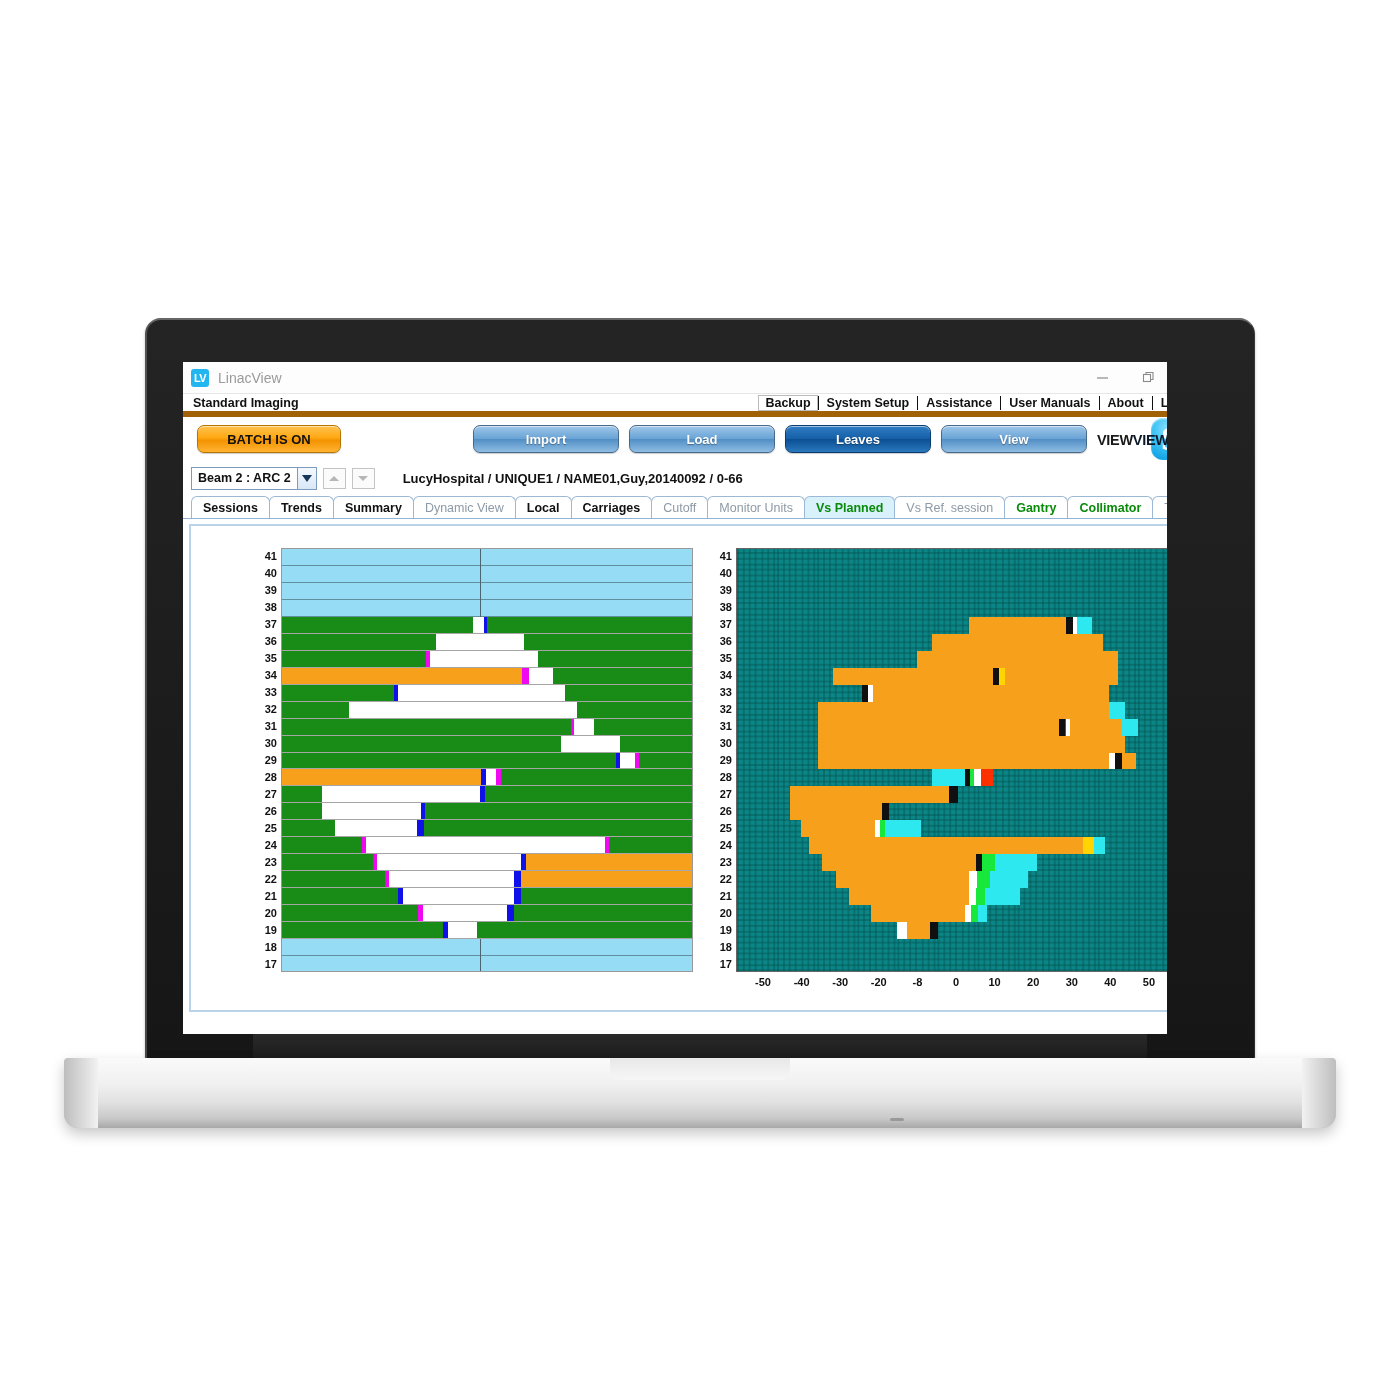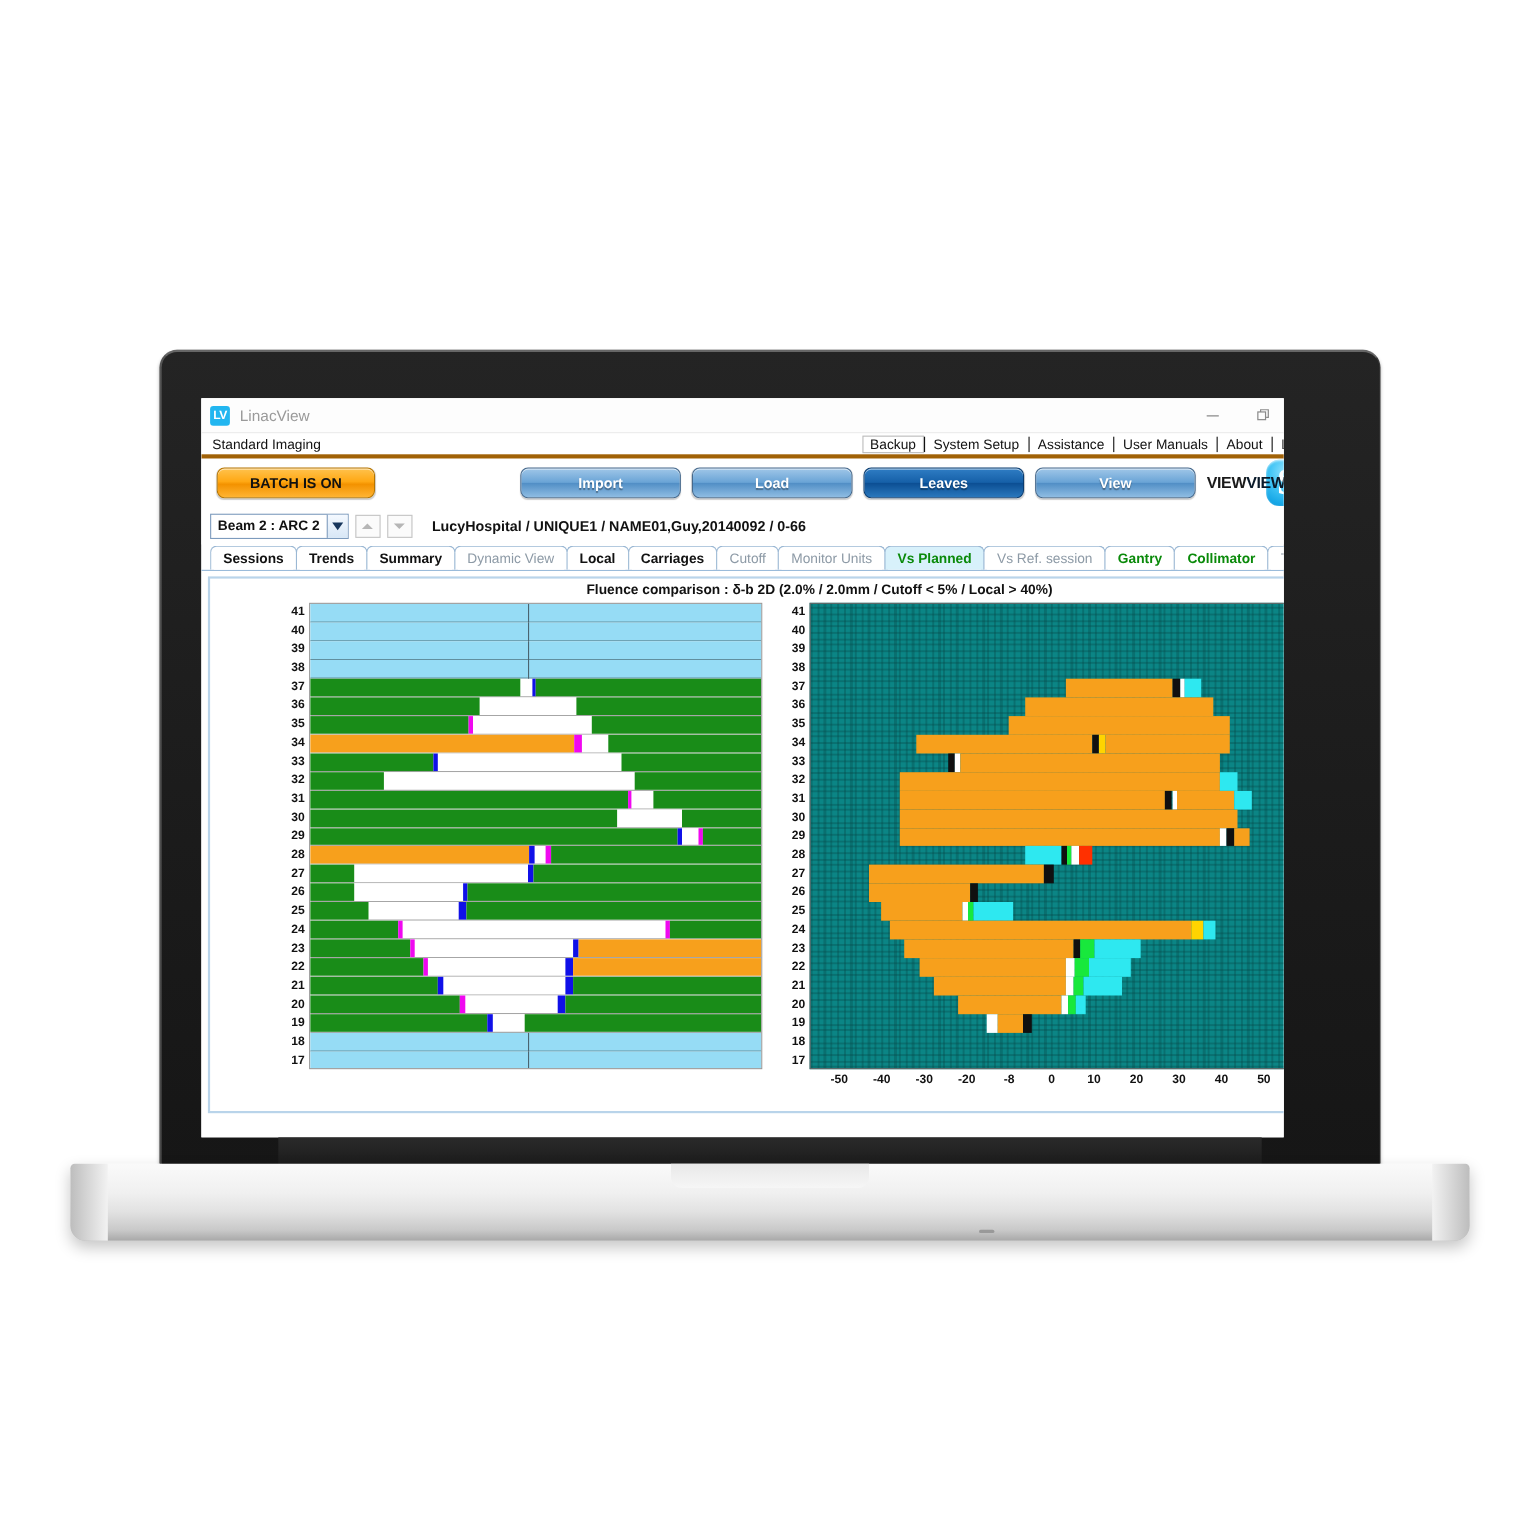--- a/index.html
+++ b/index.html
@@ -84,23 +84,23 @@
   }
   .app-title { margin-left: 9px; color: #9a9a9a; font-size: 14px; }
   .win-controls { margin-left: auto; display: flex; }
   .win-btn {
     width: 46px; height: 32px; display:flex; align-items:center; justify-content:center;
     color:#888; font-size: 14px;
   }
   .win-btn svg { display:block; }
 
   .menubar {
-    height: 23px; border-bottom: 4px solid #a16207;
+    height: 23px; border-bottom: 6px solid #a16207;
     display: flex; align-items: center; padding: 0 6px;
-    font-size: 12.5px; font-weight: normal; color: #111; background:#fff;
+    font-size: 12.5px; font-weight: bold; color: #111; background:#fff;
   }
   .menubar .left-label { padding-left: 4px; }
   .menubar .right-menus { margin-left: auto; display:flex; align-items:center; }
   .menu-item { padding: 0 8px; white-space: nowrap; }
   .menu-item.first { border: 1px solid #bbb; padding: 0 6px; }
   .menu-sep { width:1px; height: 14px; background: #111; }
 
   .toolbar {
     height: 44px; background:#fff; display:flex; align-items:center;
     padding: 0 8px; position: relative;
@@ -152,21 +152,21 @@
   }
   .combo-arrow {
     width: 19px; background: linear-gradient(180deg,#f4f9ff,#d8e7f6);
     border-left: 1px solid #7d9bbd; display:flex; align-items:center; justify-content:center;
   }
   .spin { width: 23px; height: 21px; border:1px solid #c4c4c4; background:#fbfbfb; display:flex; align-items:center; justify-content:center; margin-left:6px;}
   .tri { width:0;height:0;border-left:5px solid transparent;border-right:5px solid transparent;}
   .tri-down-dark { border-top:7px solid #17365c; }
   .tri-up-gray { border-bottom:5px solid #b6b6b6; }
   .tri-down-gray { border-top:5px solid #b6b6b6; }
-  .patient-line { margin-left: 18px; font-size: 13px; font-weight: bold; color:#111; }
+  .patient-line { margin-left: 28px; font-size: 13px; font-weight: bold; color:#111; }
 
   
   .tabstrip {
     display:flex; align-items:flex-end; padding-left: 8px; height: 24px;
     border-bottom: 1px solid #8fb4d6;
   }
   .tab {
     height: 22px; padding: 0 11px; display:flex; align-items:center;
     font-size: 12.5px; font-weight: bold; color: #111;
     background: #ffffff;
@@ -312,21 +312,20 @@
           <div class="tab disabled">Cutoff</div>
           <div class="tab disabled">Monitor Units</div>
           <div class="tab active">Vs Planned</div>
           <div class="tab disabled">Vs Ref. session</div>
           <div class="tab green">Gantry</div>
           <div class="tab green">Collimator</div>
           <div class="tab disabled">Table</div>
         </div>
 
       <div class="content">
-        <div class="chart-title">Fluence comparison : δ-b 2D (2.0% / 2.0mm / Cutoff &lt; 5% / Local &gt;  40%)</div>
 
         <div class="yaxis" id="left-yaxis" style="left: 62px; top: 22px; height: 424px;">
             <div class="ylab" style="top: 8.48px;">41</div>
             <div class="ylab" style="top: 25.44px;">40</div>
             <div class="ylab" style="top: 42.4px;">39</div>
             <div class="ylab" style="top: 59.36px;">38</div>
             <div class="ylab" style="top: 76.32px;">37</div>
             <div class="ylab" style="top: 93.28px;">36</div>
             <div class="ylab" style="top: 110.24px;">35</div>
             <div class="ylab" style="top: 127.2px;">34</div>

